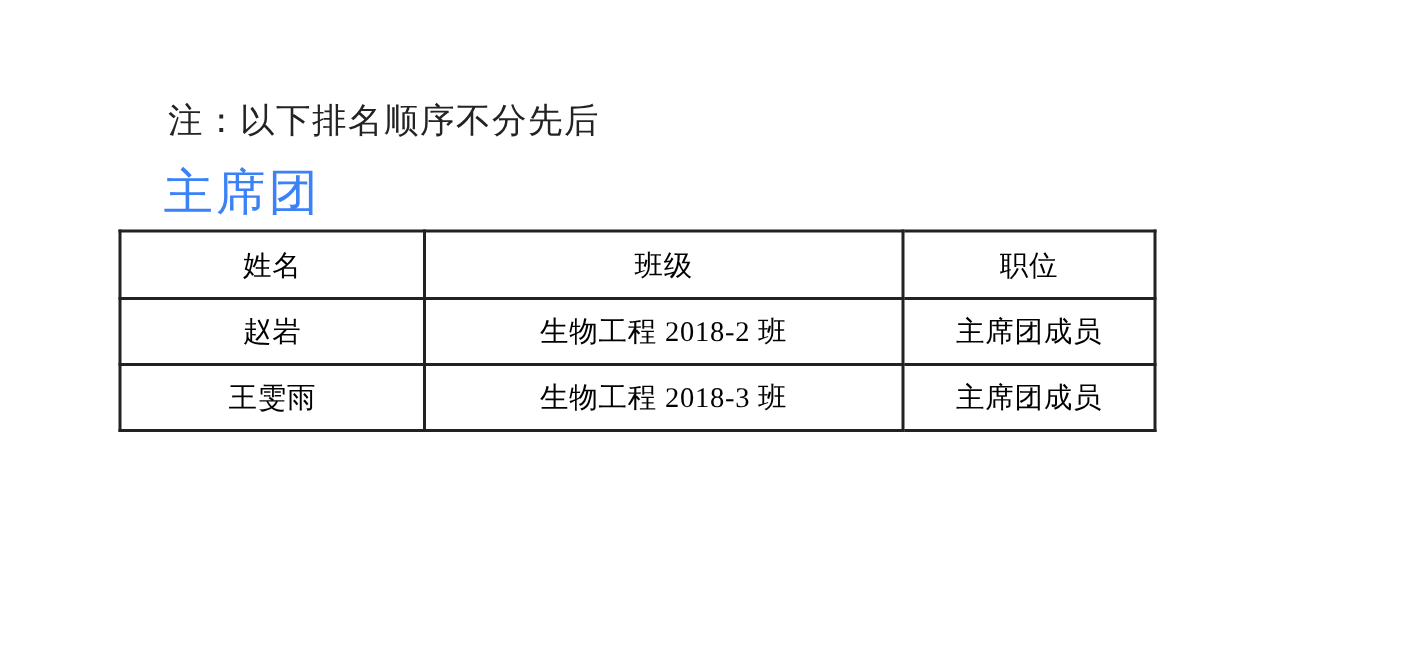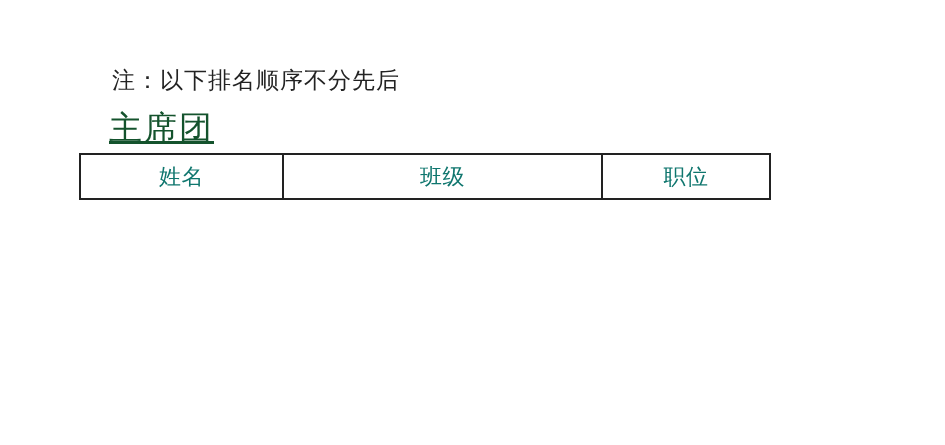--- a/index.html
+++ b/index.html
@@ -25,40 +25,39 @@
     letter-spacing: 1px;
     color: #232323;
   }
   .section-title {
     position: absolute;
     left: 61px;
     top: 58px;
     font-size: 33px;
     letter-spacing: 2px;
     font-weight: 400;
-    color: #14532d;
-    text-decoration: underline;
+    color: #3b82f6;
   }
   table.roster {
     position: absolute;
     left: 47px;
     top: 121px;
     width: 690px;
     border-collapse: collapse;
     table-layout: fixed;
     background: #ffffff;
   }
   table.roster th,
   table.roster td {
     border: 2px solid #222222;
     text-align: center;
     vertical-align: middle;
-    font-size: 22px;
+    font-size: 19px;
     font-weight: 400;
-    color: #0f766e;
+    color: #000000;
     padding: 0 4px;
     letter-spacing: 0.5px;
     white-space: nowrap;
     overflow: hidden;
   }
   table.roster thead th { height: 45px; }
   table.roster tbody td { height: 44px; }
   col.c-name  { width: 203px; }
   col.c-class { width: 319px; }
   col.c-role  { width: 168px; }
@@ -79,16 +78,26 @@
       <col class="c-role">
     </colgroup>
     <thead>
       <tr>
         <th>姓名</th>
         <th>班级</th>
         <th>职位</th>
       </tr>
     </thead>
     <tbody>
+      <tr>
+        <td>赵岩</td>
+        <td>生物工程 2018-2 班</td>
+        <td>主席团成员</td>
+      </tr>
+      <tr>
+        <td>王雯雨</td>
+        <td>生物工程 2018-3 班</td>
+        <td>主席团成员</td>
+      </tr>
     </tbody>
   </table>
 
 </div>
 
 </body></html>

